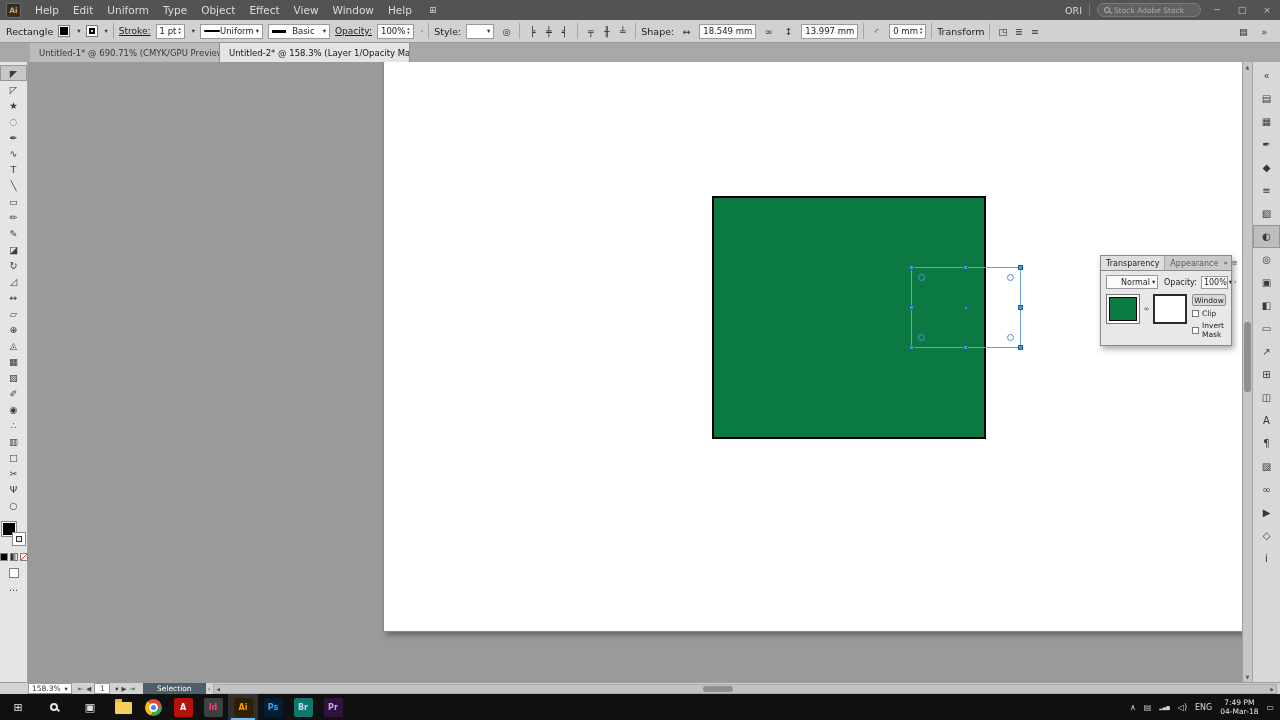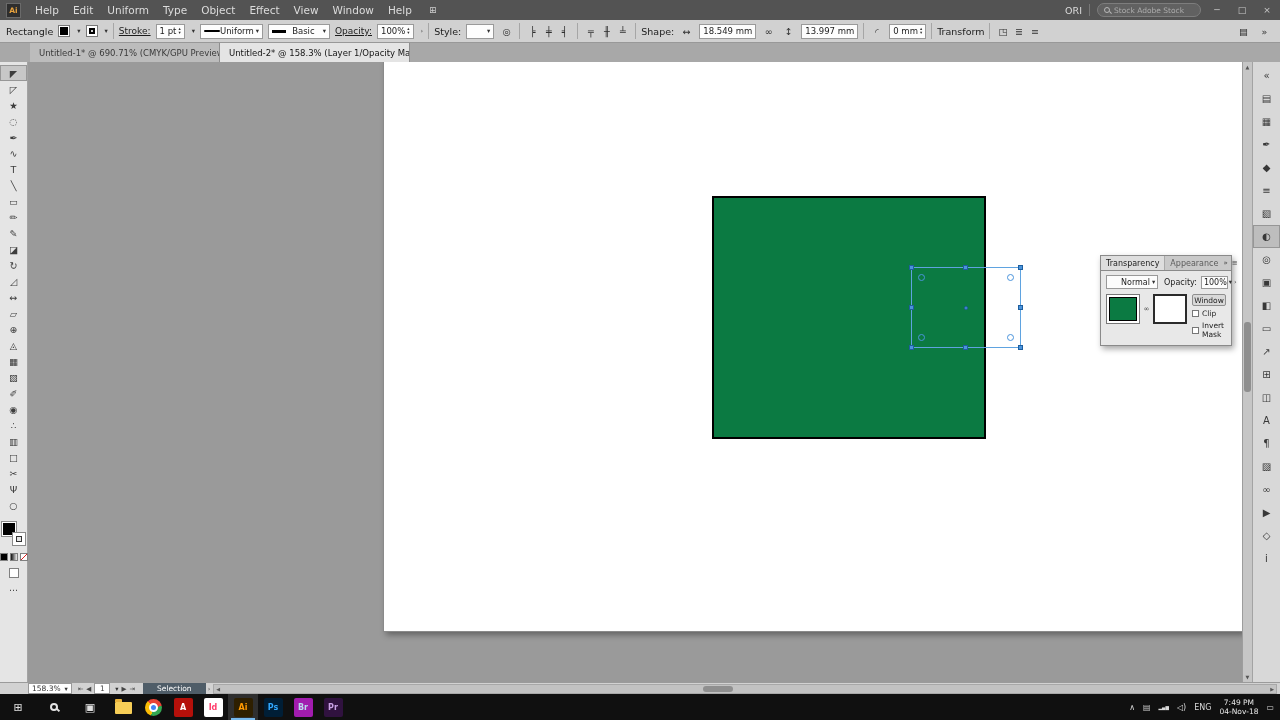--- a/index.html
+++ b/index.html
@@ -590,41 +590,41 @@
     <div class="tb-app">
         <span class="folder"></span>
       </div>
     <div class="tb-app">
         <span class="chrome"></span>
       </div>
     <div class="tb-app">
         <span class="app-sq" style="background: rgb(181, 16, 10); color: rgb(255, 255, 255);">A</span>
       </div>
     <div class="tb-app">
-        <span class="app-sq" style="background: #ffffff; color: rgb(255, 62, 108);">Id</span>
+        <span class="app-sq" style="background: #404040; color: rgb(255, 62, 108);">Id</span>
       </div>
     <div class="tb-app active">
         <span class="app-sq" style="background: rgb(46, 31, 0); color: rgb(255, 154, 0);">Ai</span>
       </div>
     <div class="tb-app">
         <span class="app-sq" style="background: rgb(0, 30, 54); color: rgb(49, 168, 255);">Ps</span>
       </div>
     <div class="tb-app">
-        <span class="app-sq" style="background: #a21caf; color: rgb(188, 217, 238);">Br</span>
+        <span class="app-sq" style="background: #0f766e; color: rgb(188, 217, 238);">Br</span>
       </div>
     <div class="tb-app">
         <span class="app-sq" style="background: rgb(48, 18, 63); color: rgb(203, 163, 232);">Pr</span>
       </div>
     <div class="tray">
       <span class="tray-icon">∧</span>
       <span class="tray-icon">▤</span>
       <span class="tray-icon net">▂▄▆</span>
       <span class="tray-icon">◁)</span>
       <span class="tray-icon">ENG</span>
       <span class="clock">
         <span>7:49 PM</span>
-        <span>04-Nov-18</span>
+        <span>04-Mar-18</span>
       </span>
       <span class="tray-icon">▭</span>
     </div>
   </div>
 
 </div>
 
 </body></html>

